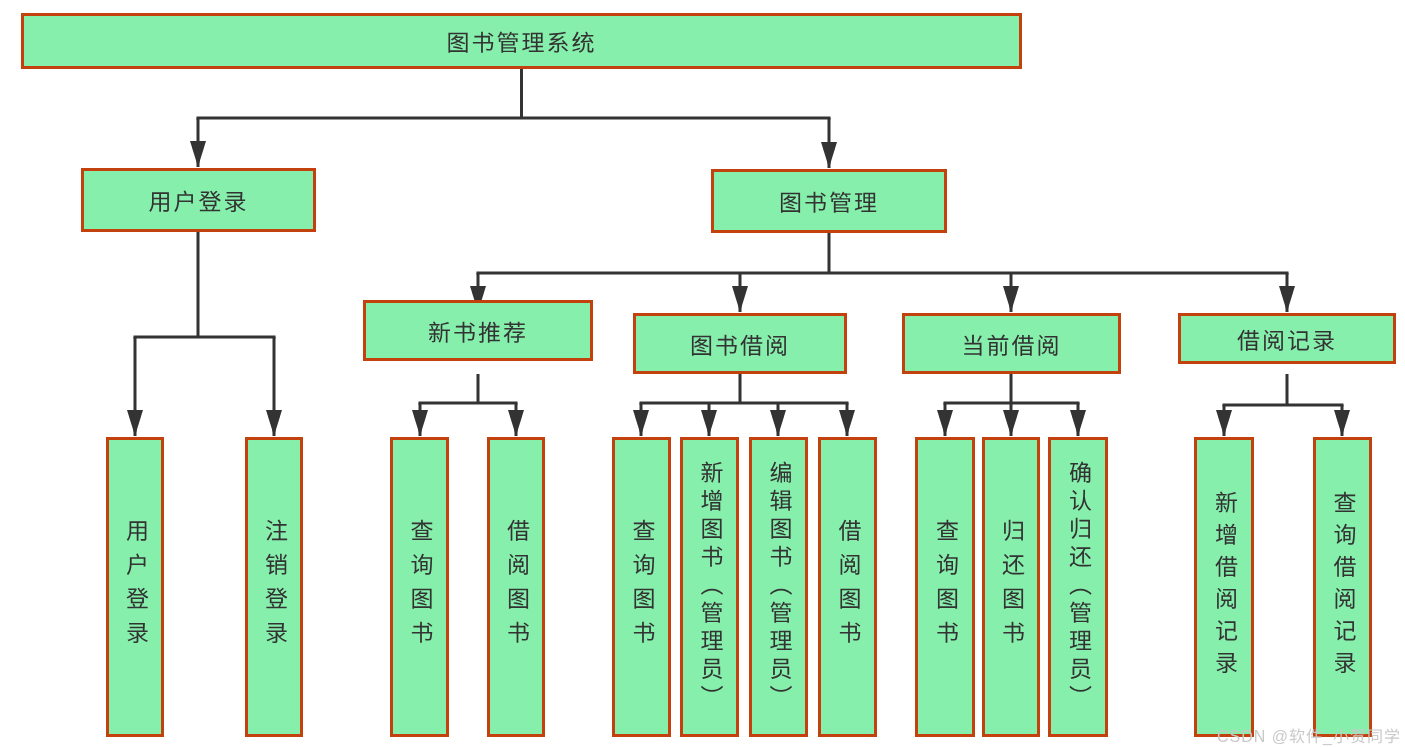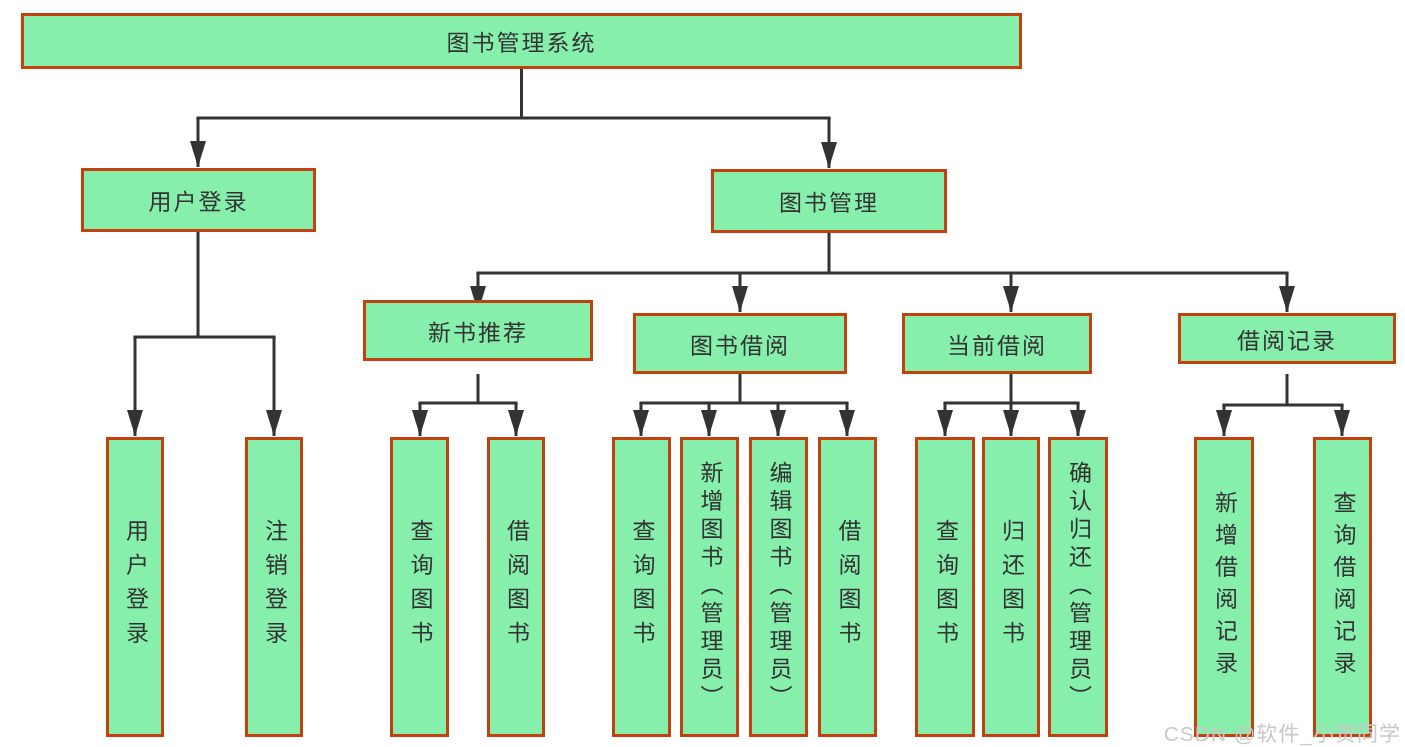--- a/index.html
+++ b/index.html
@@ -15,21 +15,21 @@
   }
   .node .lbl{white-space:nowrap;}
   .vnode .lbl{
     writing-mode:vertical-rl;text-orientation:mixed;
     white-space:normal;letter-spacing:11px;line-height:1;
   }
   .vnode.med .lbl{letter-spacing:9px;}
   .vnode.long .lbl{letter-spacing:5px;}
   .watermark{
     position:absolute;right:4px;bottom:0;z-index:6;
-    color:#c9c9c9;font-size:21px;letter-spacing:1px;white-space:nowrap;
+    color:#c9c9c9;font-size:16px;letter-spacing:1px;white-space:nowrap;
   }
 </style>
 </head>
 <body>
 
 <div class="canvas">
 
   <svg class="connectors" width="1405" height="747" viewBox="0 0 1405 747">
     <defs>
       <marker id="ah" markerUnits="userSpaceOnUse" markerWidth="30" markerHeight="20" refX="26" refY="10" orient="auto">
@@ -83,21 +83,21 @@
   <div class="node" style="left:711px;top:169px;width:236px;height:64px">
     <span class="lbl">图书管理</span>
   </div>
 
   <div class="node" style="left:363px;top:300px;width:230px;height:61px">
     <span class="lbl">新书推荐</span>
   </div>
   <div class="node" style="left:633px;top:313px;width:214px;height:61px">
     <span class="lbl">图书借阅</span>
   </div>
-  <div class="node" style="left:902px;top:313px;width:190px;height:61px">
+  <div class="node" style="left:902px;top:313px;width:219px;height:61px">
     <span class="lbl">当前借阅</span>
   </div>
   <div class="node" style="left:1178px;top:313px;width:218px;height:51px">
     <span class="lbl">借阅记录</span>
   </div>
 
   <div class="node vnode" style="left:106px;top:437px;width:58px;height:300px">
     <span class="lbl">用户登录</span>
   </div>
   <div class="node vnode" style="left:245px;top:437px;width:58px;height:300px">

